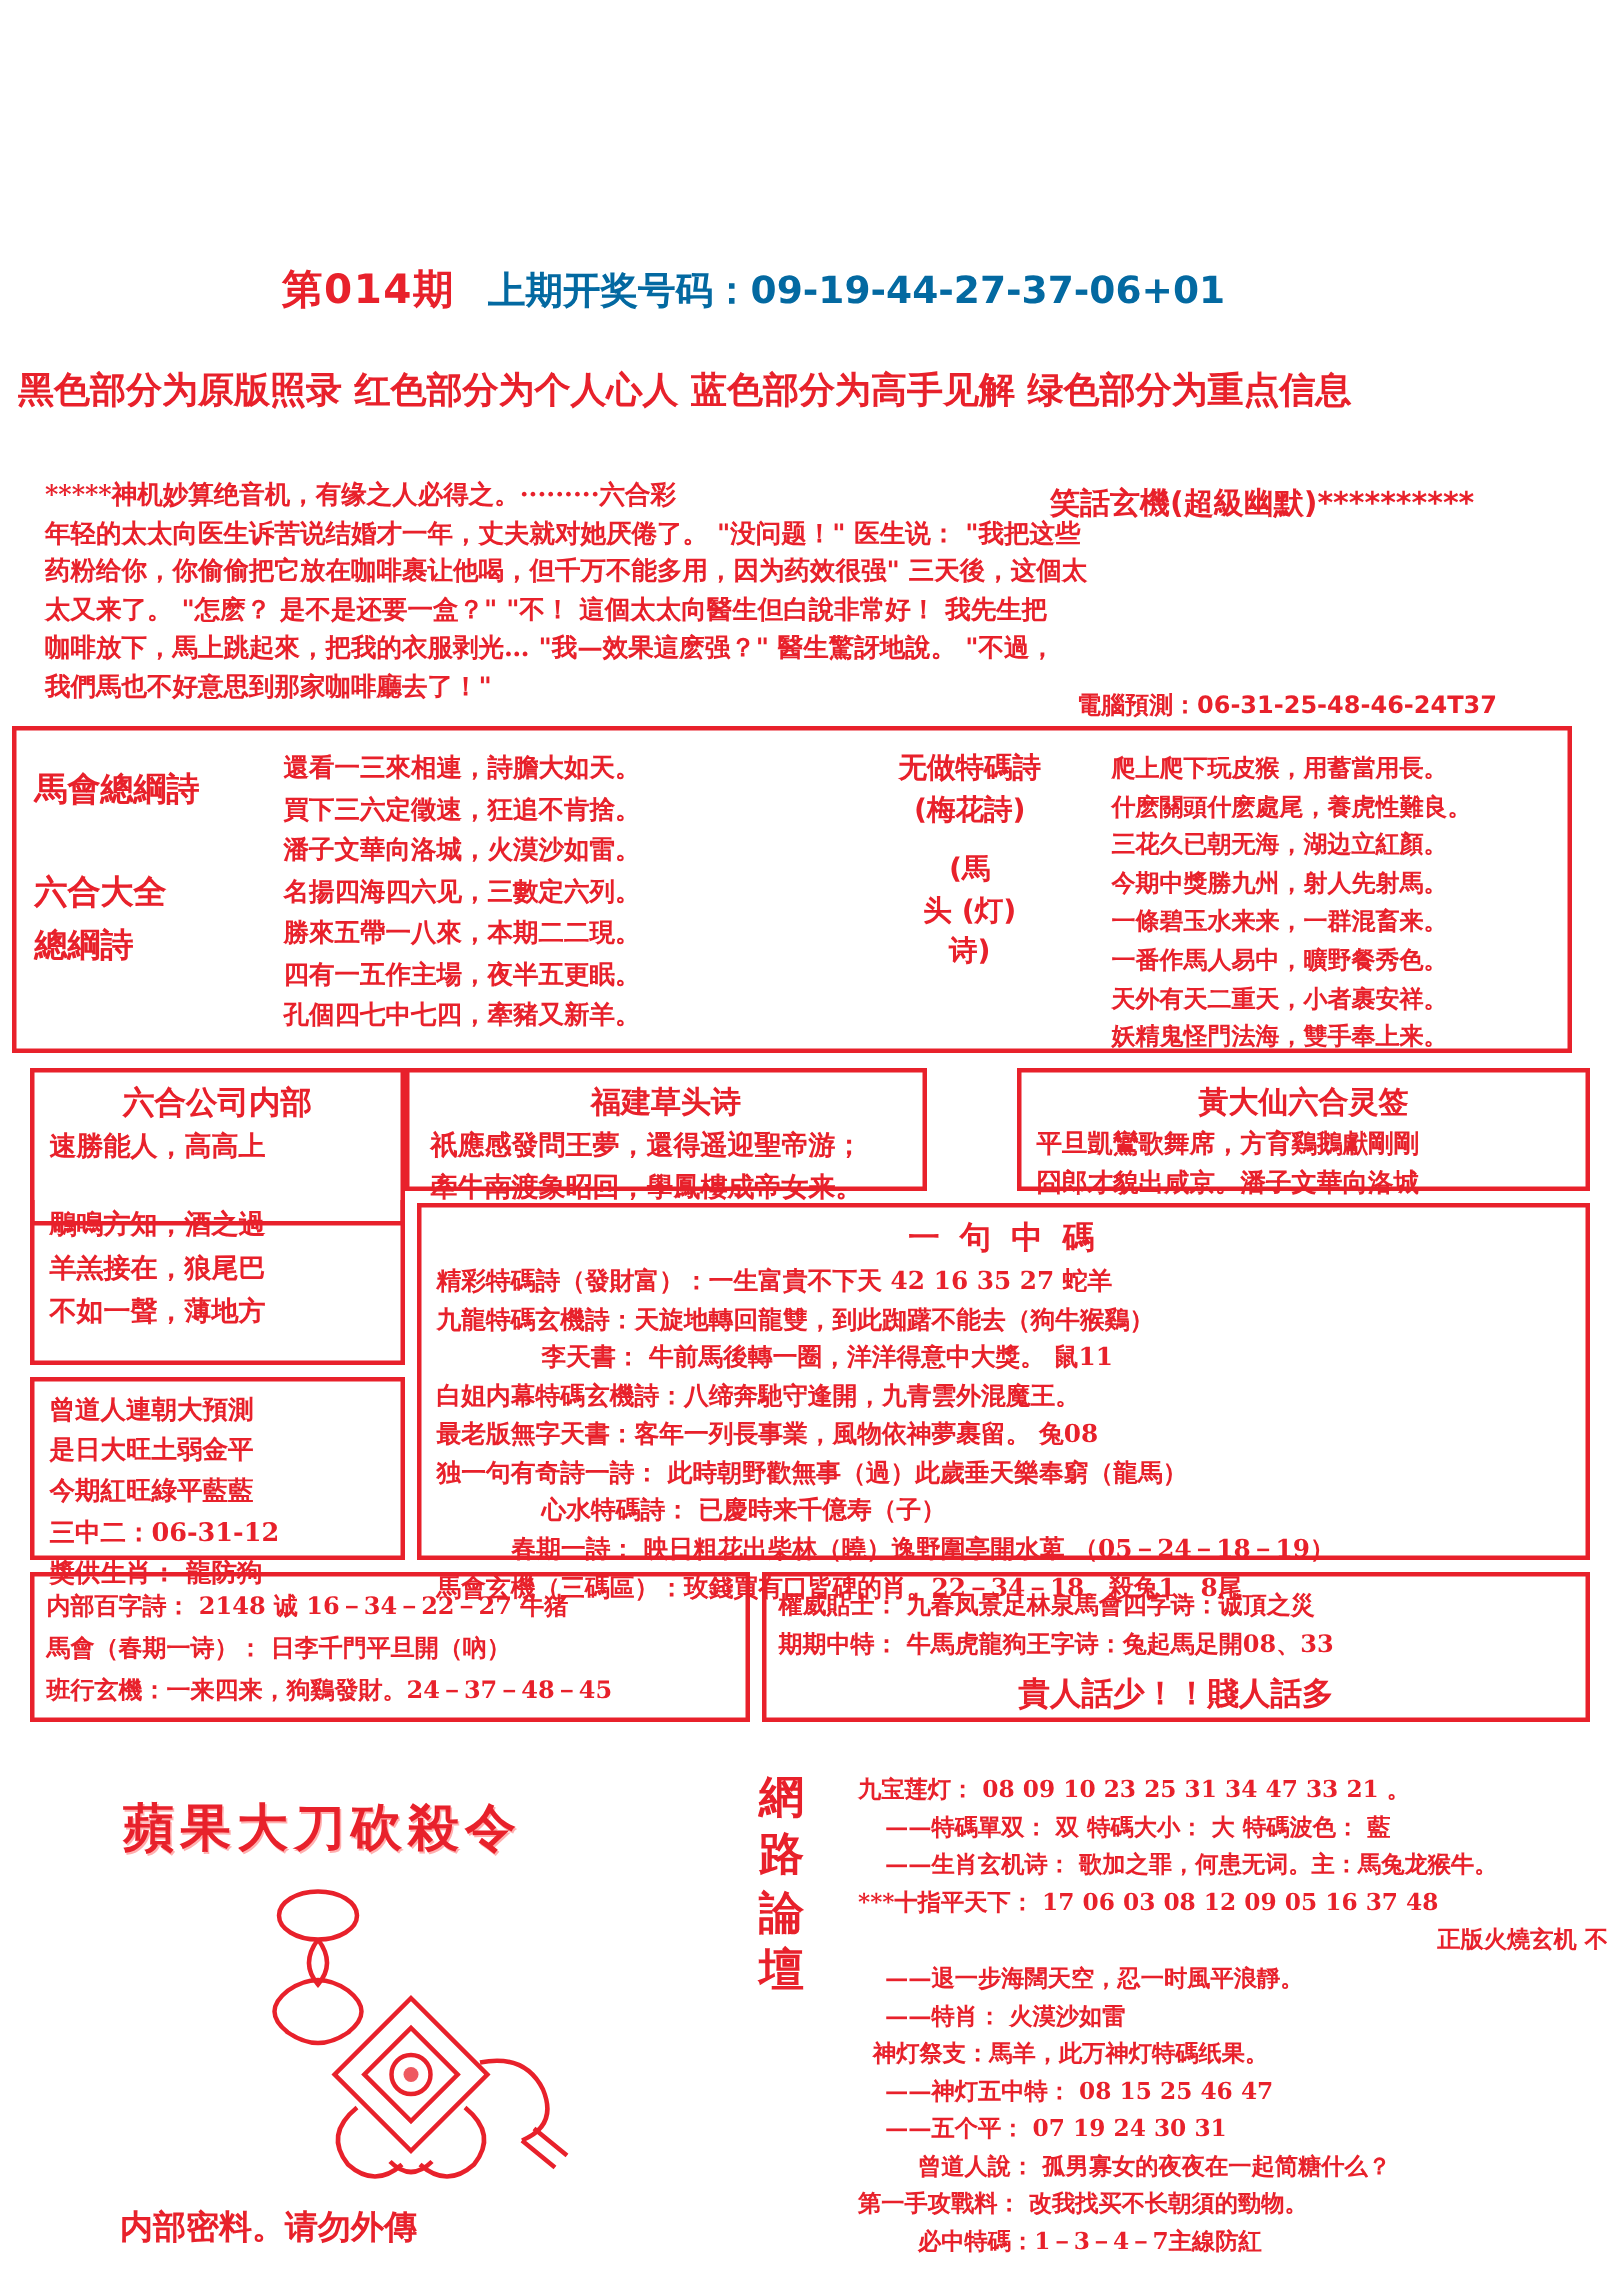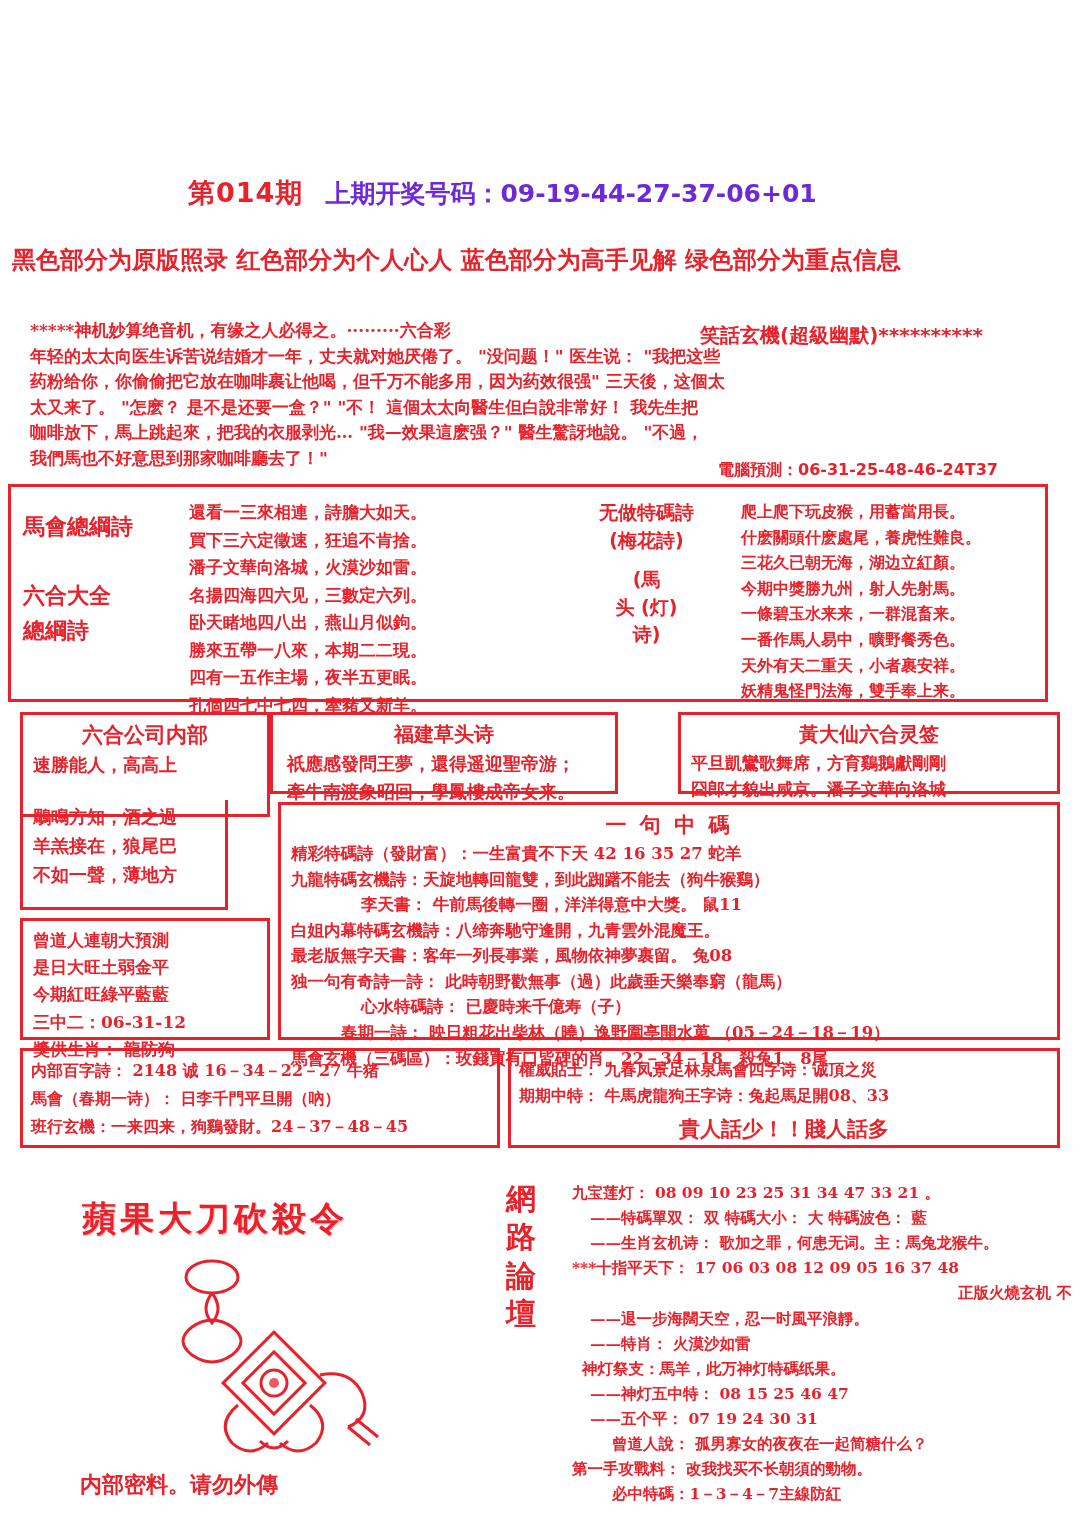--- a/index.html
+++ b/index.html
@@ -9,21 +9,21 @@
     font-family:"DejaVu Sans","Liberation Sans",sans-serif;
     color:#e8212b;
     position:relative;
     overflow:hidden;
   }
   .page{position:absolute;inset:0;}
 
   
   .hdr{position:absolute;left:188px;top:175px;width:830px;display:flex;align-items:baseline;gap:22px;}
   .hdr .issue{font-size:27px;font-weight:bold;color:#e8212b;letter-spacing:1px;}
-  .hdr .last{font-size:25px;font-weight:bold;color:#6d28d9;}
+  .hdr .last{font-size:25px;font-weight:bold;color:#0369a1;}
   .legend{position:absolute;left:12px;top:244px;width:1060px;font-size:24px;font-weight:bold;color:#e8212b;white-space:nowrap;}
 
   
   .toptext{position:absolute;left:30px;top:318px;width:1020px;font-size:17px;line-height:1.5;font-weight:bold;font-family:"DejaVu Serif","Liberation Serif",serif;}
   .toptext .l{display:block;white-space:nowrap;}
   .jokehead{position:absolute;left:700px;top:322px;font-size:20px;font-weight:bold;}
   .pc{position:absolute;left:718px;top:460px;font-size:16px;font-weight:bold;}
 
   
   .box{position:absolute;border:3px solid #e8212b;box-sizing:border-box;}
@@ -34,21 +34,21 @@
   .bb-col2{position:absolute;left:178px;top:12px;width:360px;font-size:17px;line-height:1.62;font-weight:bold;font-family:"DejaVu Serif","Liberation Serif",serif;}
   .bb-col2 span{display:block;white-space:nowrap;}
   .bb-col3{position:absolute;left:548px;top:12px;width:175px;font-size:19px;line-height:1.45;font-weight:bold;text-align:center;}
   .bb-col4{position:absolute;left:730px;top:12px;width:300px;font-size:16px;line-height:1.6;font-weight:bold;font-family:"DejaVu Serif","Liberation Serif",serif;}
   .bb-col4 span{display:block;white-space:nowrap;}
 
   
   #box-lh{left:20px;top:712px;width:250px;height:105px;}
   #box-fj{left:270px;top:712px;width:348px;height:82px;}
   #box-hdx{left:678px;top:712px;width:382px;height:82px;}
-  #box-lh2{left:20px;top:800px;width:208px;height:110px;}
+  #box-lh2{left:20px;top:800px;width:250px;height:110px;}
   #box-ydr{left:20px;top:918px;width:250px;height:122px;}
   #box-yjzm{left:278px;top:802px;width:782px;height:238px;}
 
   .tt-center{text-align:center;font-size:20px;font-weight:bold;padding-top:6px;}
   .body-s{font-size:17px;line-height:1.55;font-weight:bold;font-family:"DejaVu Serif","Liberation Serif",serif;}
   .body-s span{display:block;white-space:nowrap;}
 
   
   #strip-left{left:20px;top:1048px;width:480px;height:100px;}
   #strip-right{left:508px;top:1048px;width:552px;height:100px;}
@@ -99,21 +99,20 @@
       <div>馬會總綱詩</div>
       <div style="height:34px"></div>
       <div>六合大全</div>
       <div>總綱詩</div>
     </div>
     <div class="bb-col2">
       <span>還看一三來相連，詩膽大如天。</span>
       <span>買下三六定徵速，狂追不肯捨。</span>
       <span>潘子文華向洛城，火漠沙如雷。</span>
       <span>名揚四海四六见，三數定六列。</span>
-      <span>卧天睹地四八出，燕山月似鉤。</span>
       <span>勝來五帶一八來，本期二二現。</span>
       <span>四有一五作主場，夜半五更眠。</span>
       <span>孔個四七中七四，牽豬又新羊。</span>
     </div>
     <div class="bb-col3">
       <div>无做特碼詩</div>
       <div>(梅花詩)</div>
       <div style="height:12px"></div>
       <div>(馬</div>
       <div>头  (灯)</div>

